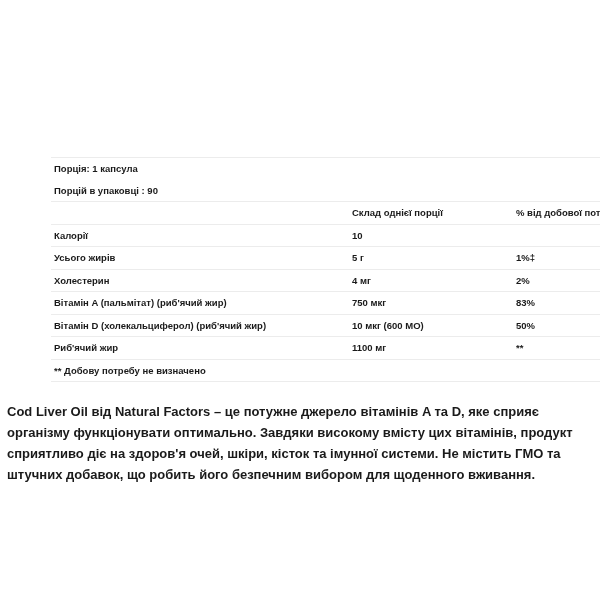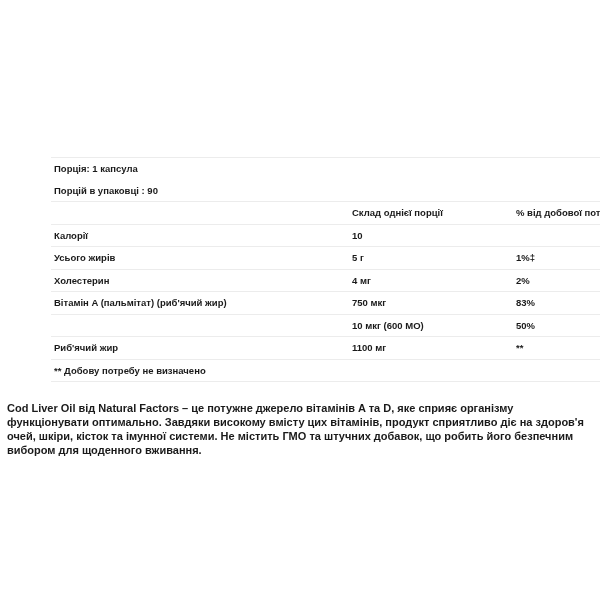--- a/index.html
+++ b/index.html
@@ -7,21 +7,21 @@
            font-family: "Liberation Sans", sans-serif; color: #1a1a1a; }
     .facts { position: absolute; left: 7px; top: 157px; width: 586px; margin-left: 44px; }
     .row { position: relative; height: 21.5px; border-top: 1px solid #ececec;
            font-size: 9.5px; font-weight: bold; line-height: 21px; }
     .row.noline { border-top: none; }
     .c1 { position: absolute; left: 3px; top: 0; white-space: nowrap; }
     .c2 { position: absolute; left: 301px; top: 0; white-space: nowrap; }
     .c3 { position: absolute; left: 465px; top: 0; white-space: nowrap; }
     .bottomline { border-top: 1px solid #ececec; }
     .desc { position: absolute; left: 7px; top: 401px; width: 590px;
-            font-size: 11px; font-weight: bold; line-height: 14px; color: #1a1a1a; }
+            font-size: 13px; font-weight: bold; line-height: 21px; color: #1a1a1a; }
   </style>
 </head>
 <body>
 
 <div class="facts">
   <div class="row">
     <span class="c1">Порція: 1 капсула</span>
   </div>
   <div class="row noline">
     <span class="c1">Порцій в упаковці : 90</span>
@@ -45,20 +45,21 @@
     <span class="c1">Холестерин</span>
     <span class="c2">4 мг</span>
     <span class="c3">2%</span>
   </div>
   <div class="row">
     <span class="c1">Вітамін A (пальмітат) (риб'ячий жир)</span>
     <span class="c2">750 мкг</span>
     <span class="c3">83%</span>
   </div>
   <div class="row">
+    <span class="c1">Вітамін D (холекальциферол) (риб'ячий жир)</span>
     <span class="c2">10 мкг (600 МО)</span>
     <span class="c3">50%</span>
   </div>
   <div class="row">
     <span class="c1">Риб'ячий жир</span>
     <span class="c2">1100 мг</span>
     <span class="c3">**</span>
   </div>
   <div class="row">
     <span class="c1">** Добову потребу не визначено</span>

